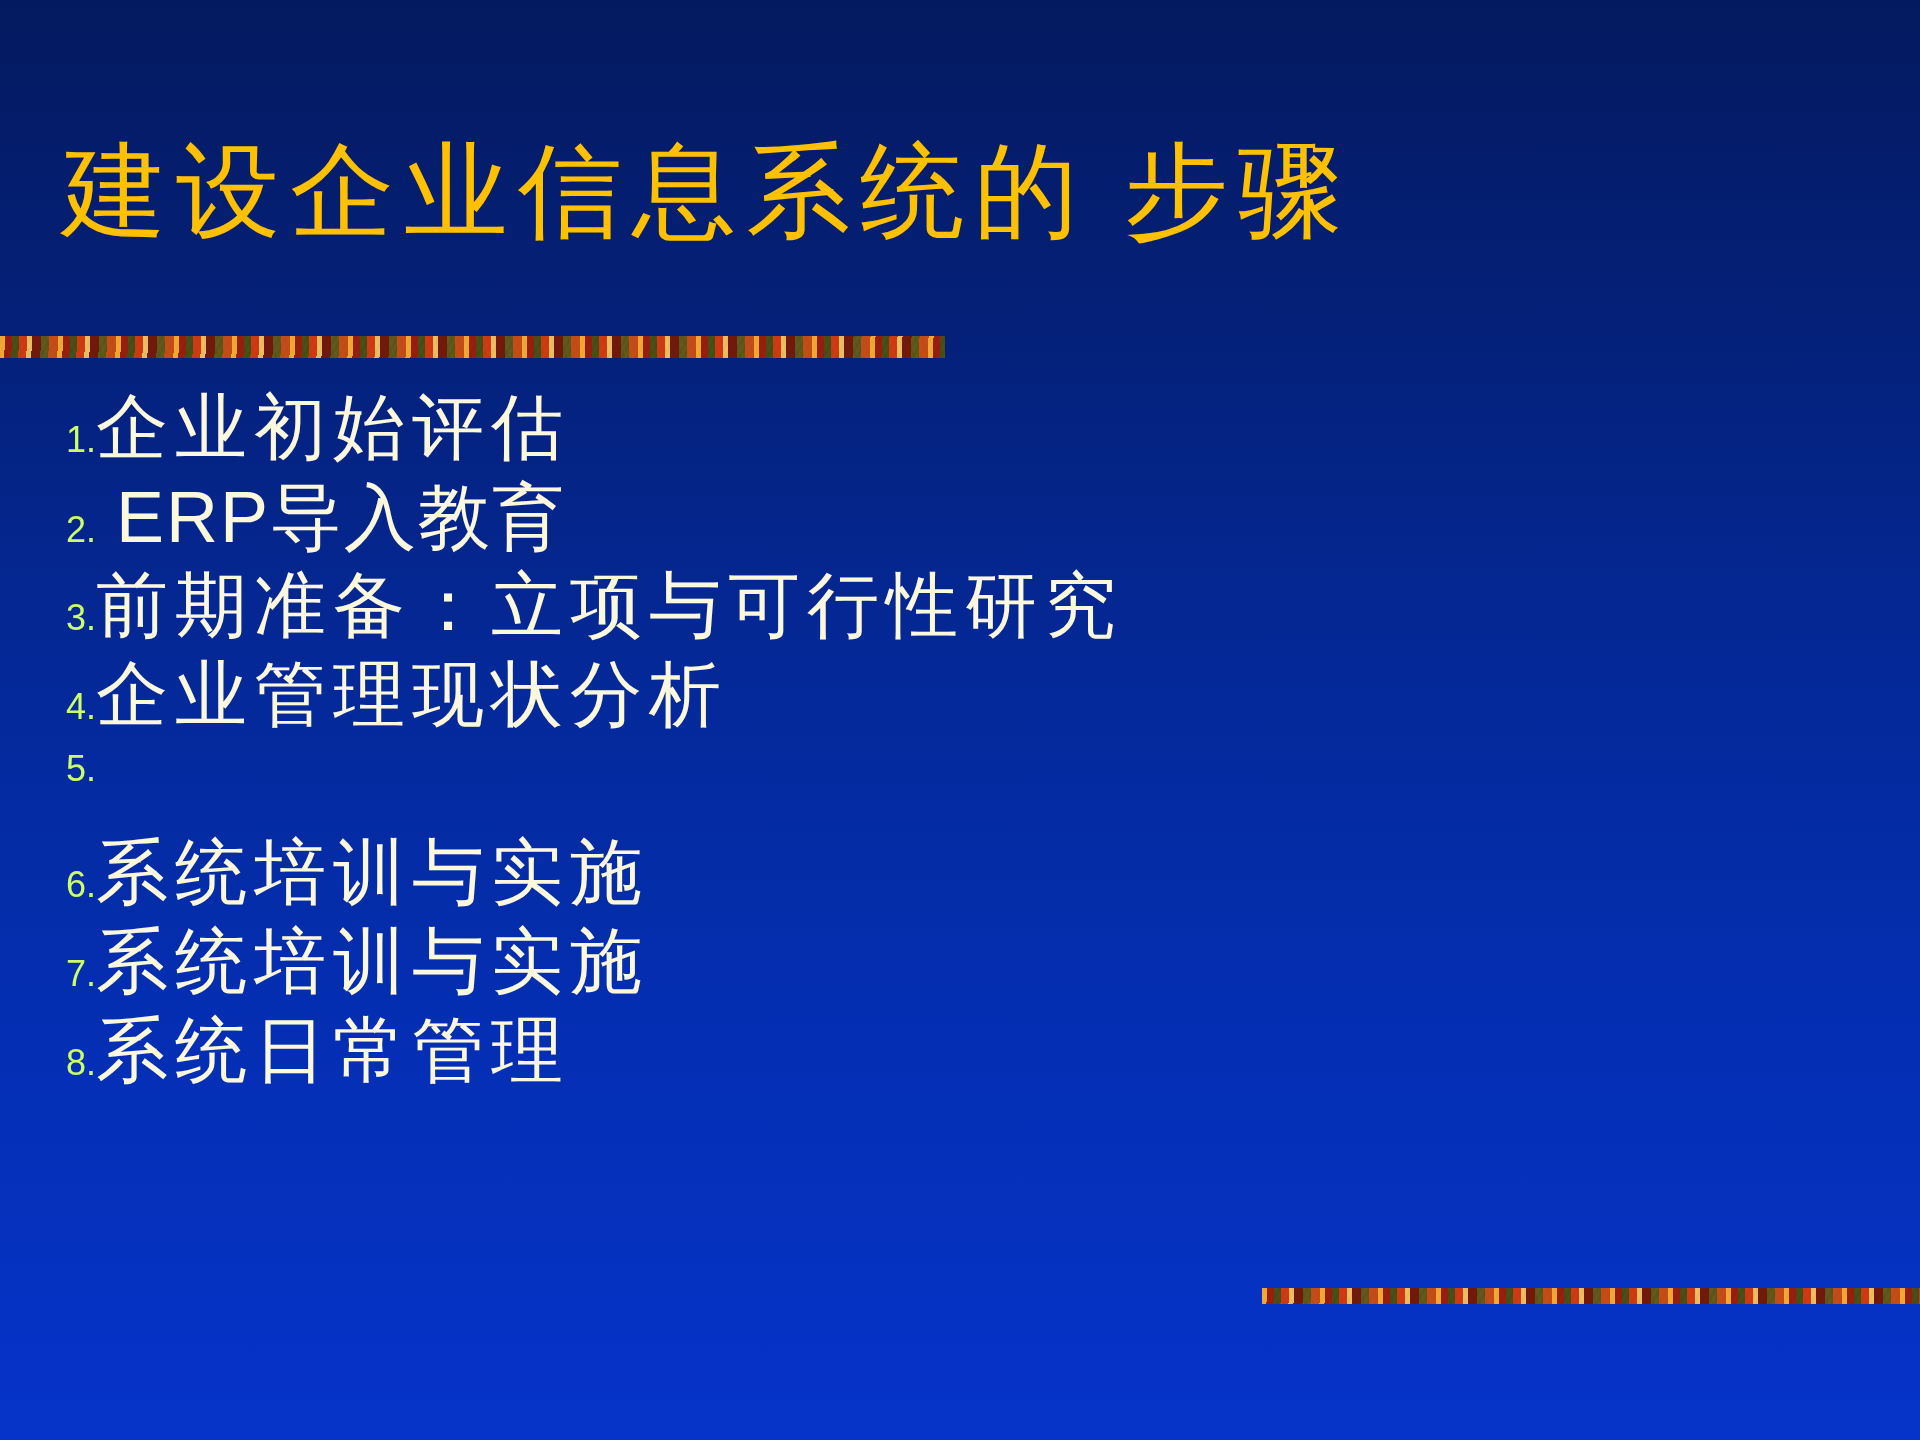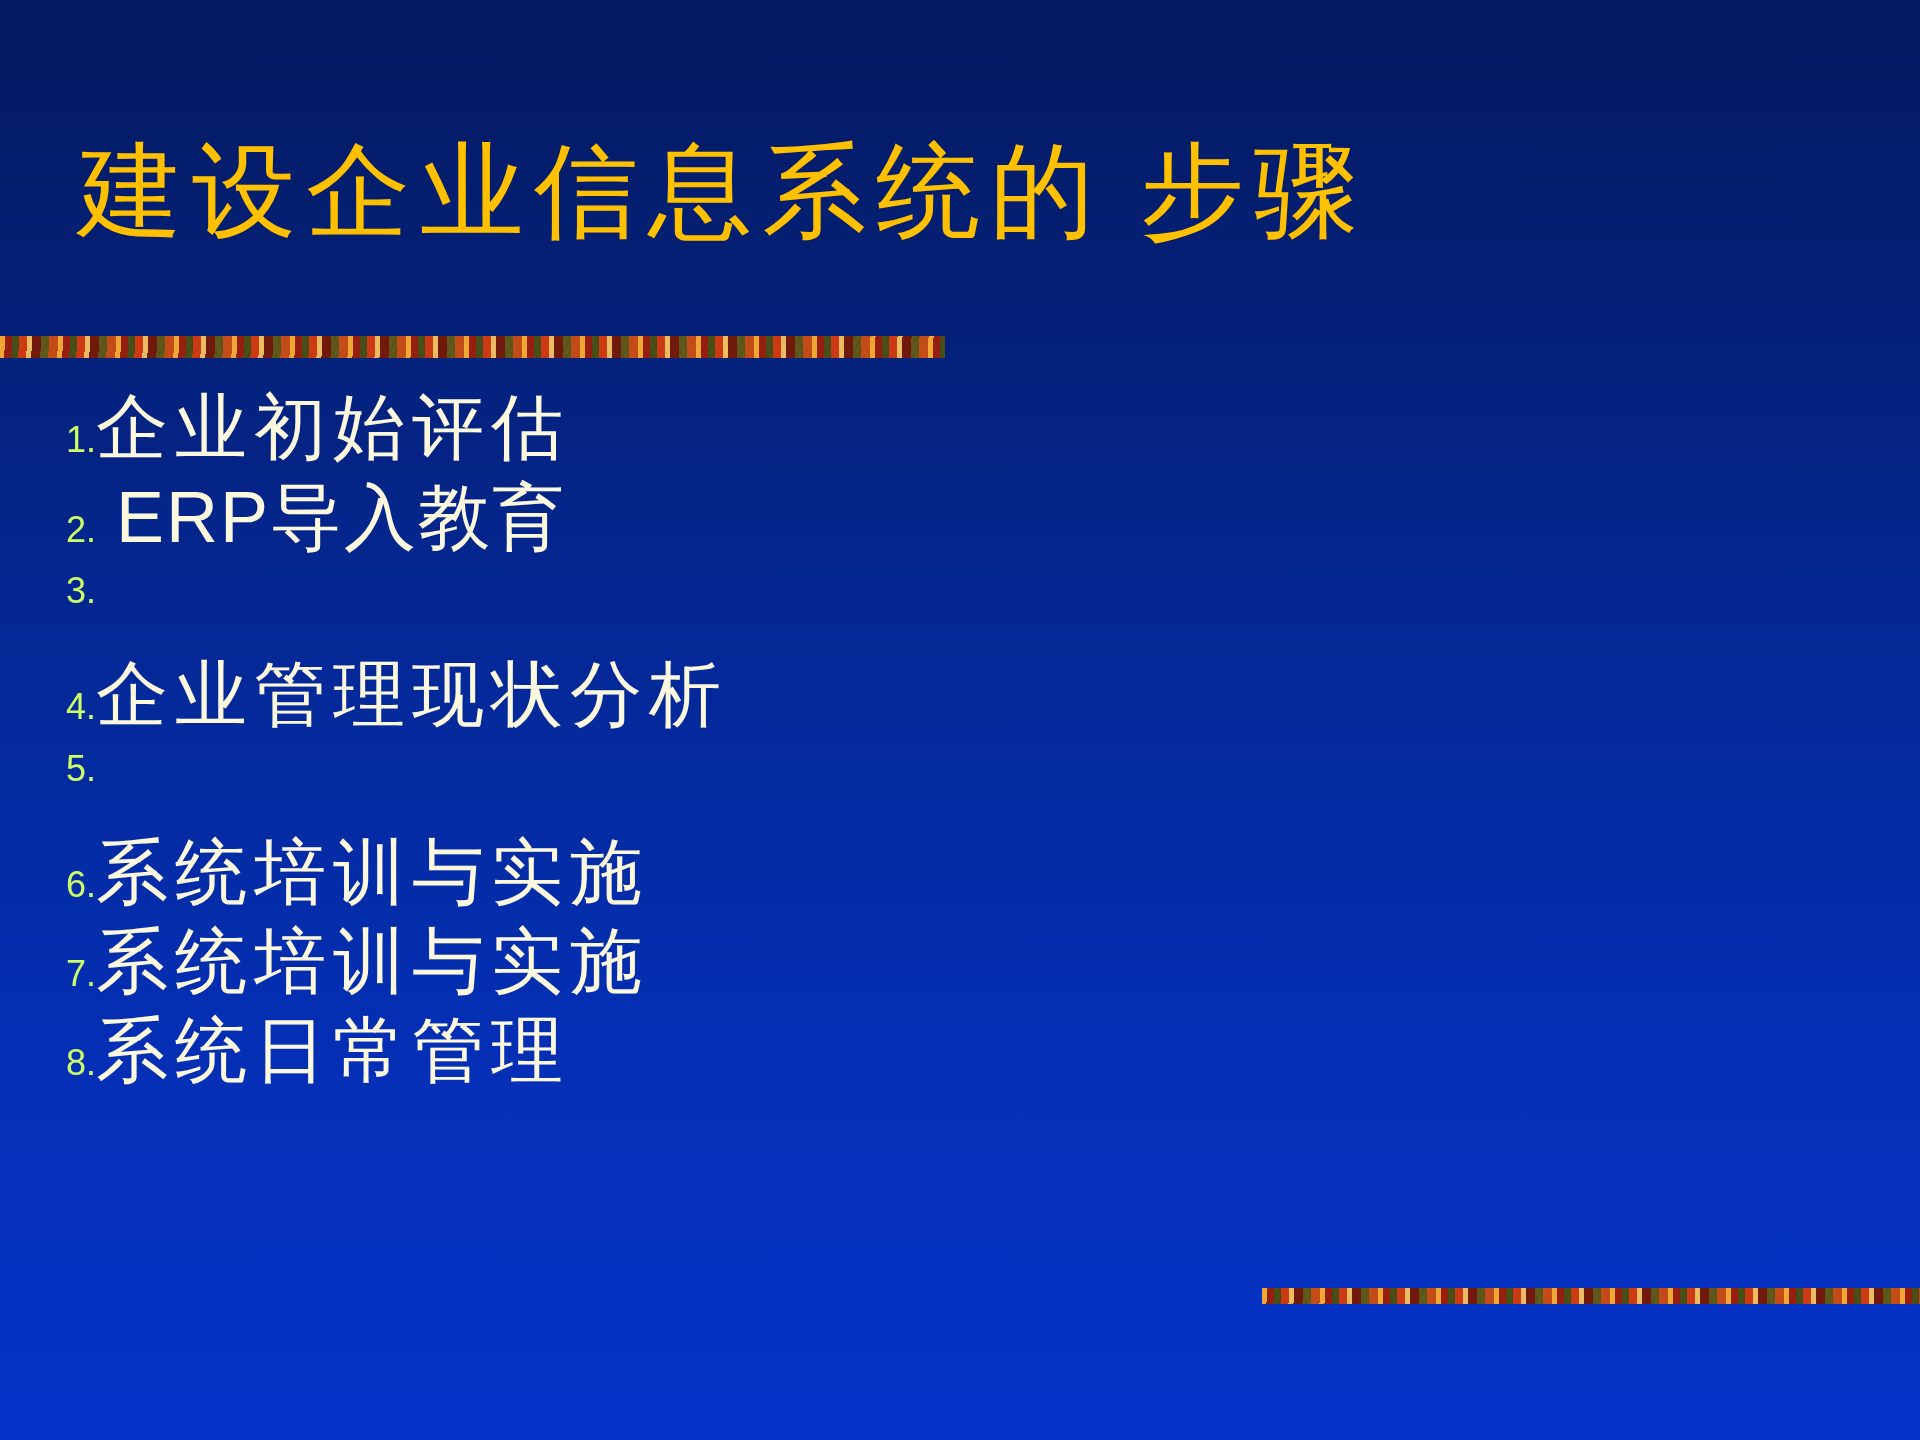--- a/index.html
+++ b/index.html
@@ -27,21 +27,21 @@
   .title-block {
     position: absolute;
     left: 0;
     top: 112px;
     width: 1280px;
     height: 160px;
     display: flex;
     align-items: center;
   }
   .slide-title {
-    margin: 16px;
+    margin: 0;
     padding-left: 62px;
     font-family: "Liberation Serif", "DejaVu Serif", serif;
     font-size: 104px;
     line-height: 1.18;
     font-weight: 400;
     color: #ffc000;
     letter-spacing: 10px;
     white-space: nowrap;
   }
 
@@ -140,20 +140,21 @@
       <span class="item-text">企业初始评估</span>
     </li>
 
     <li class="list-item">
       <span class="item-number">2.</span>
       <span class="item-text latin-lead">ERP导入教育</span>
     </li>
 
     <li class="list-item">
       <span class="item-number">3.</span>
+      <span class="item-text">前期准备：立项与可行性研究</span>
     </li>
 
     <li class="list-item">
       <span class="item-number">4.</span>
       <span class="item-text">企业管理现状分析</span>
     </li>
 
     <li class="list-item">
       <span class="item-number">5.</span>
     </li>

